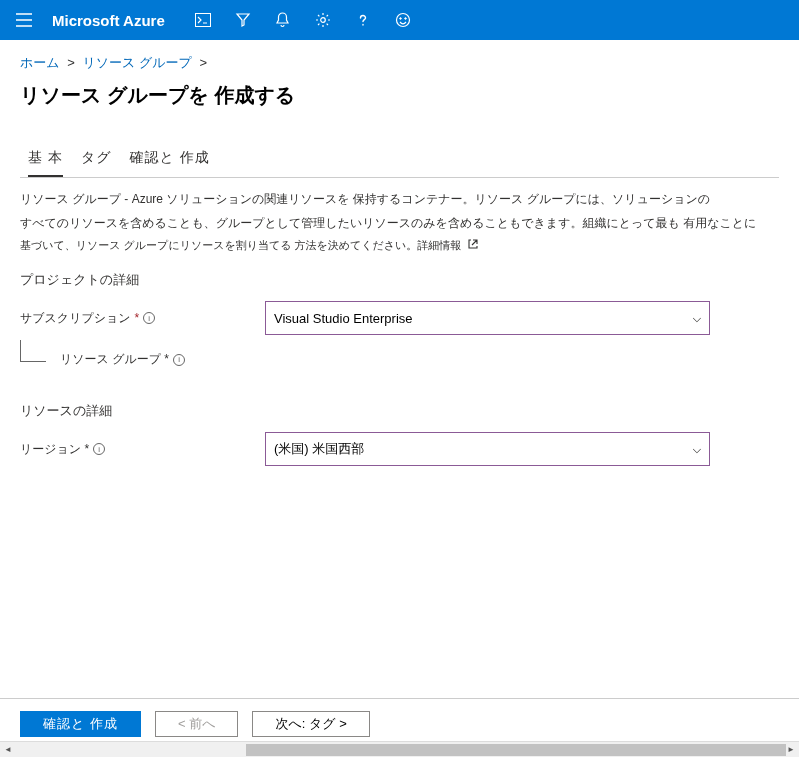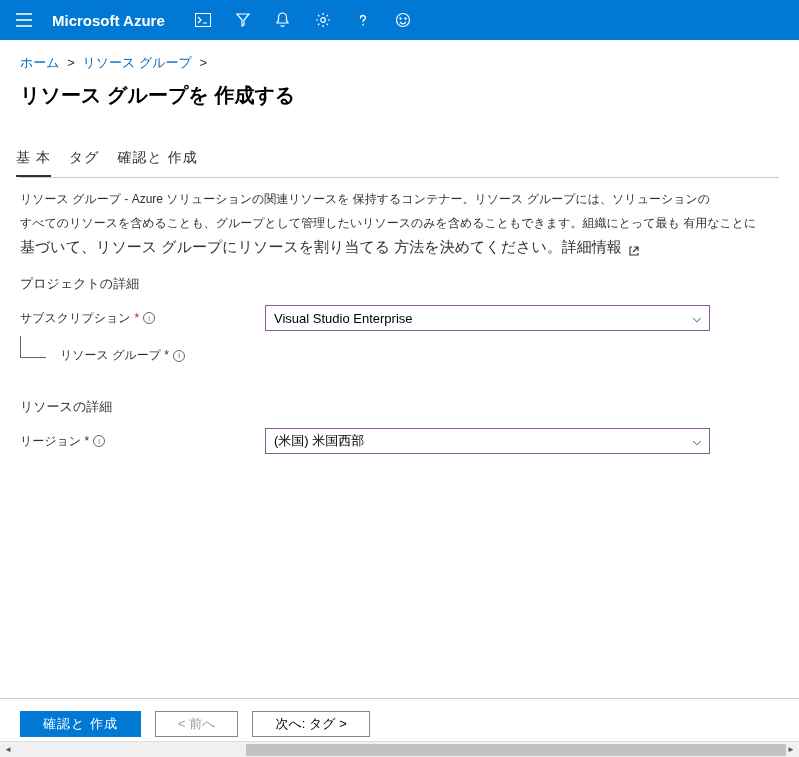--- a/index.html
+++ b/index.html
@@ -19,41 +19,41 @@
 
 
 .breadcrumb { padding: 14px 20px 6px; font-size: 13px; color: #0067b8; }
 .breadcrumb a { color: #0067b8; text-decoration: none; cursor: pointer; }
 .breadcrumb .sep { color: #333; margin: 0 4px; }
 
 
 .page-title { font-size: 20px; font-weight: 600; color: #000000; padding: 4px 20px 24px; }
 
 
-.tabs { display: flex; gap: 18px; padding: 0 16px; border-bottom: none; margin-top: 16px; }
+.tabs { display: flex; gap: 18px; padding: 0 28px; border-bottom: none; margin-top: 16px; }
 .tab { font-size: 14px; color: #323130; padding: 0 0 8px 0; cursor: pointer; letter-spacing: 1px; }
 .tab.active { border-bottom: 2px solid #323130; font-weight: 400; }
 .tabline { border-bottom: 1px solid #ccc; margin: 0 20px 12px; }
 
 
 .desc { padding: 0 20px 6px; font-size: 12px; color: #323130; line-height: 1.5; }
-.desc-large { padding: 0 20px 18px; font-size: 15px; color: #323130; display: flex; align-items: flex-end; gap: 6px; }
+.desc-large { padding: 0 20px 18px; font-size: 11px; color: #323130; display: flex; align-items: flex-start; gap: 6px; }
 .ext-icon { font-size: 13px; }
 
 
 .section-title { font-size: 13px; font-weight: 400; color: #323130; padding: 0 20px 8px; }
 .form-row { display: flex; align-items: center; padding: 4px 20px; margin-bottom: 8px; }
 .form-label { width: 245px; font-size: 12px; color: #323130; display: flex; align-items: center; gap: 4px; }
 .form-label .req { color: #a4262c; }
 .info-icon { width: 12px; height: 12px; border: 1px solid #666; border-radius: 50%; display: inline-flex; align-items: center; justify-content: center; font-size: 8px; color: #666; font-style: normal; cursor: pointer; }
 .indent-line { width: 26px; height: 22px; border-left: 1px solid #666; border-bottom: 1px solid #666; margin-right: 14px; margin-top: -18px; }
 .form-row.indented .form-label { width: 205px; }
 
 
-.selectbox { flex: 1; max-width: 445px; height: 26px; border: 1px solid #8b5a96; display: flex; align-items: center; justify-content: space-between; padding: 8px 8px; font-size: 13px; cursor: pointer; background: #fff; }
+.selectbox { flex: 1; max-width: 445px; height: 26px; border: 1px solid #8b5a96; display: flex; align-items: center; justify-content: space-between; padding: 16px 8px; font-size: 13px; cursor: pointer; background: #fff; }
 .selectbox.textinput { cursor: text; }
 .selectbox .chev { font-size: 11px; color: #323130; }
 .selectbox .check { color: #107c10; font-weight: bold; }
 
 
 .footer { position: absolute; bottom: 20px; left: 0; right: 0; border-top: 1px solid #ccc; padding: 12px 20px 0; display: flex; gap: 14px; }
 .btn { height: 26px; padding: 0 22px; font-size: 13px; border: 1px solid #8a8886; background: #fff; cursor: pointer; display: inline-flex; align-items: center; }
 .btn.primary { background: #0078d4; color: #fff; border-color: #0078d4; letter-spacing: 1px; }
 .btn.disabled { color: #a19f9d; cursor: default; }
 

